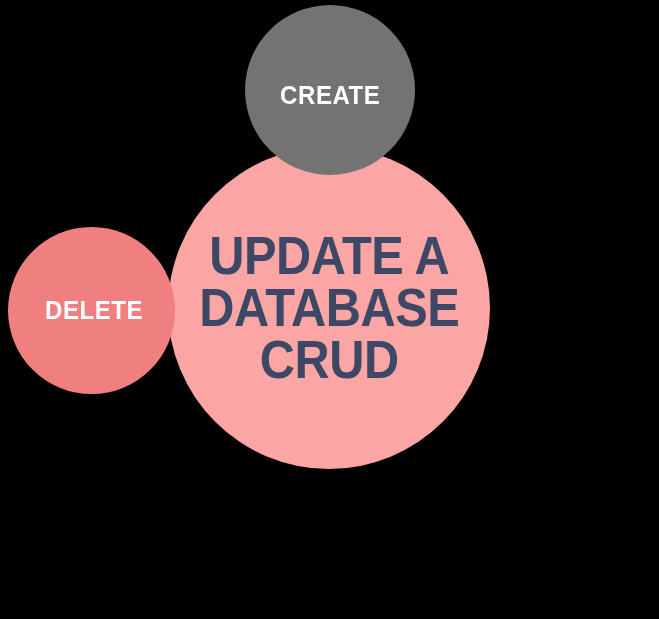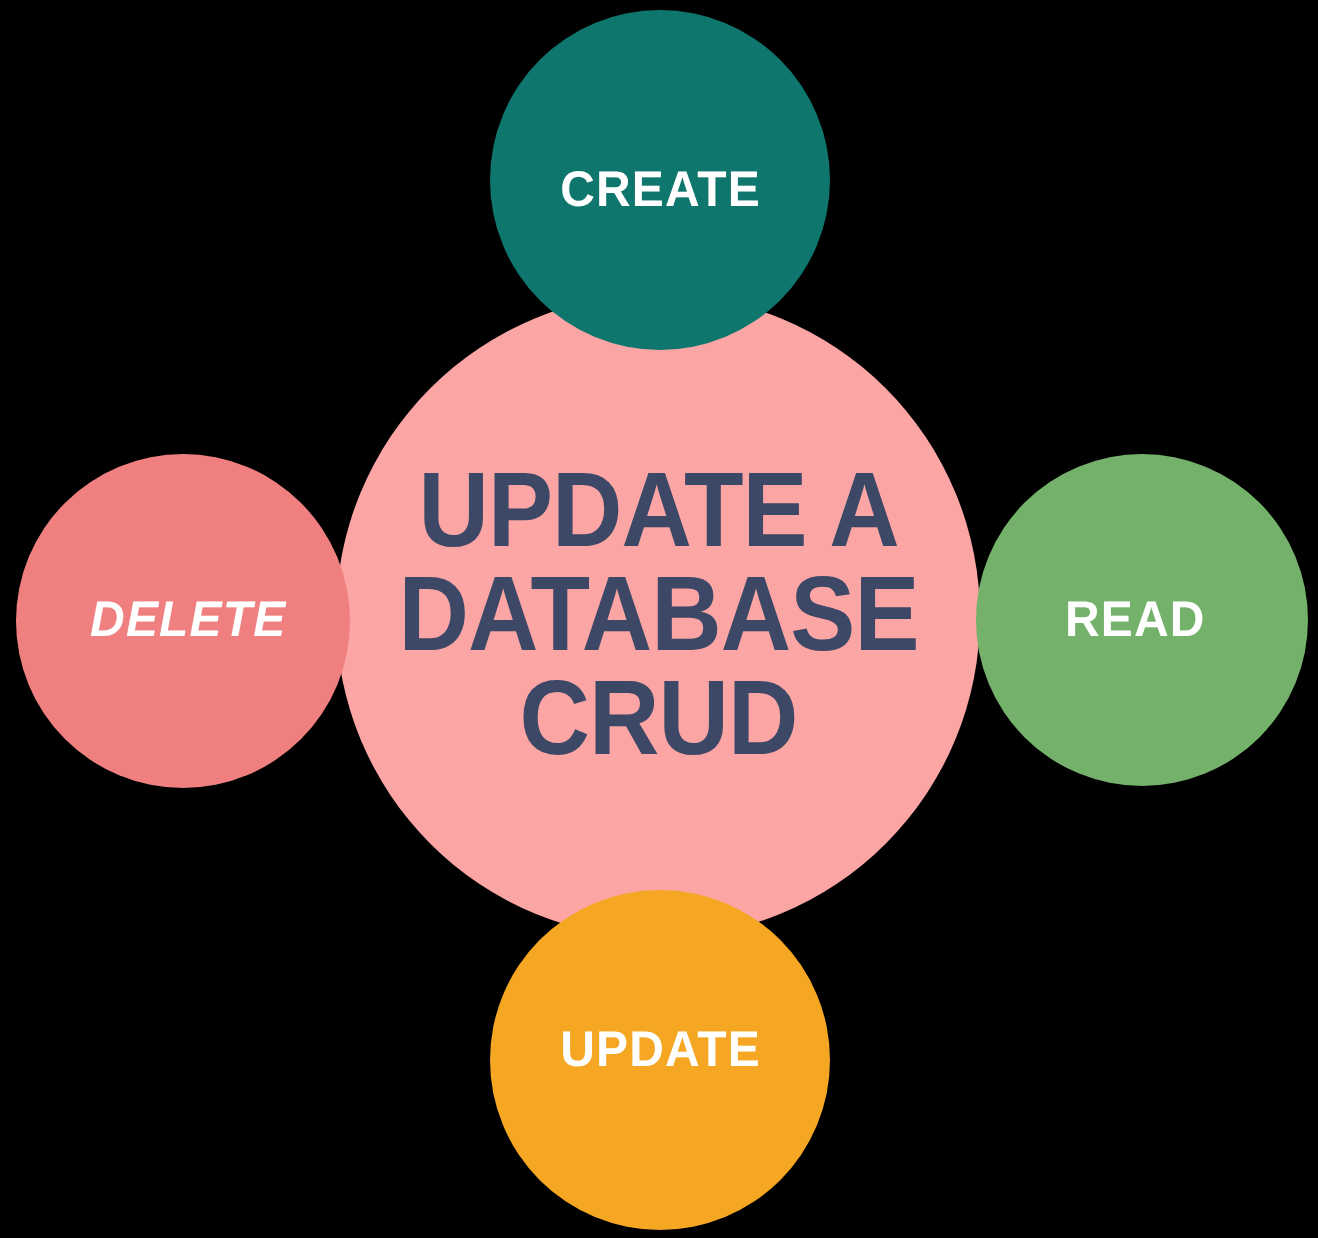--- a/index.html
+++ b/index.html
@@ -93,45 +93,38 @@
     height: 170px;
     background: #f5a623;
   }
 
   #node-delete {
     left: 8px;
     top: 227px;
     width: 167px;
     height: 167px;
     background: #f08080;
-    font-style: italic;
   }
 
   
   #node-create .label { margin-top: 10px; }
   #node-update .label { margin-top: -10px; }
   #node-delete .label { margin-left: 6px; }
   #node-read .label { margin-left: -6px; }
 </style>
 </head>
 <body style="background: rgb(0, 0, 0);">
 
 <div id="diagram" style="background: rgb(0, 0, 0);">
 
-  <div class="node satellite" id="node-create" style="background: #0f766e;">
+  <div class="node satellite" id="node-create" style="background: #737373;">
     <span class="label" style="color: rgb(255, 255, 255);">CREATE</span>
   </div>
 
-  <div class="node satellite" id="node-read" style="background: rgb(116, 177, 106);">
-    <span class="label" style="color: rgb(255, 255, 255);">READ</span>
-  </div>
 
-  <div class="node satellite" id="node-update" style="background: rgb(245, 166, 35);">
-    <span class="label" style="color: rgb(255, 255, 255);">UPDATE</span>
-  </div>
 
   <div class="node satellite" id="node-delete" style="background: rgb(240, 128, 128);">
     <span class="label" style="color: rgb(255, 255, 255);">DELETE</span>
   </div>
 
   <div class="node" id="hub" style="background: #fca5a5;">
     <div class="hub-text" style="color: rgb(60, 72, 102);">
       <span class="hub-line">UPDATE A</span>
       <span class="hub-line">DATABASE</span>
       <span class="hub-line">CRUD</span>

